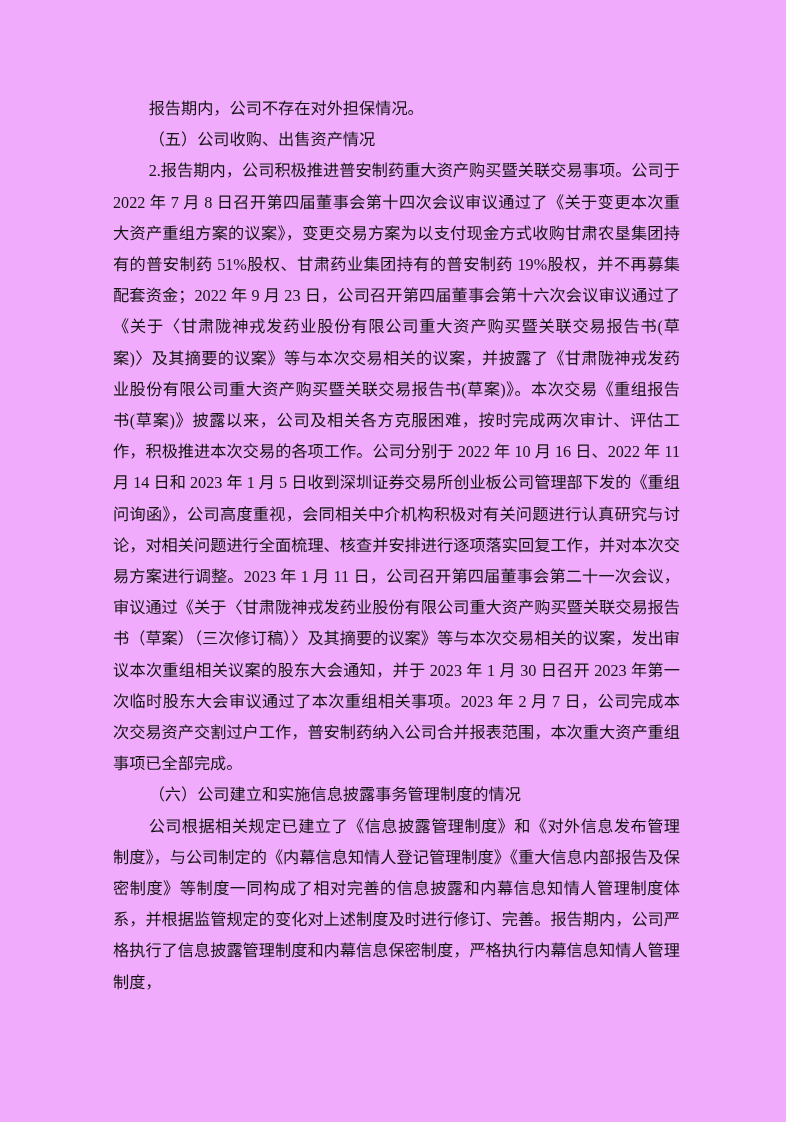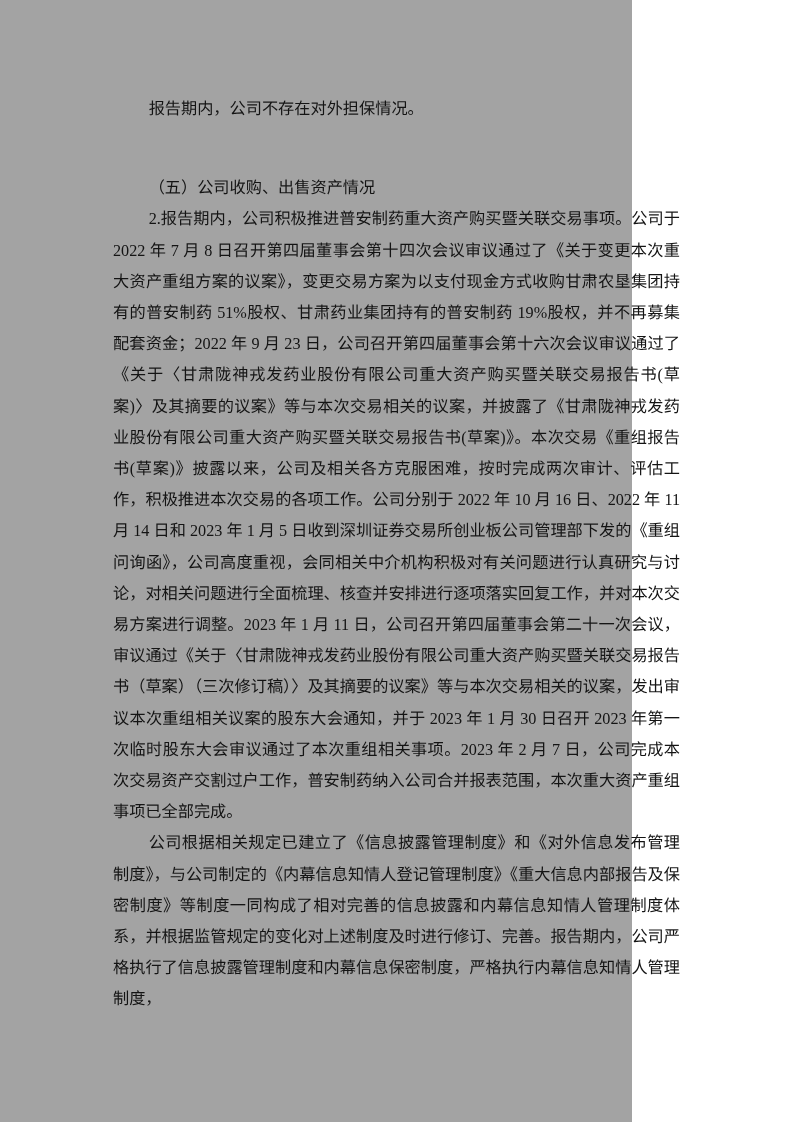--- a/index.html
+++ b/index.html
@@ -11,23 +11,23 @@
     height: 1122px;
     position: relative;
     overflow: hidden;
     background: #ffffff;
     font-family: "Liberation Serif", "DejaVu Serif", serif;
   }
   .page {
     position: absolute;
     left: 0;
     top: 0;
-    width: 632px;
+    width: 786px;
     height: 1122px;
-    background: #a3a3a3;
+    background: #f0abfc;
   }
   .text-block {
     position: absolute;
     left: 113px;
     top: 94px;
     width: 567px;
     color: #141414;
     font-size: 16.2px;
     line-height: 31.2px;
     letter-spacing: 0;
@@ -36,26 +36,26 @@
     margin: 0;
     padding: 0;
     text-align: justify;
     text-justify: inter-ideograph;
     text-indent: 2.2em;
     word-break: break-all;
     overflow-wrap: break-word;
   }
   .para.section-heading {
     font-weight: normal; 
-    margin-top: 48px;
   }
 </style>
 </head>
 <body style="background: rgb(255, 255, 255);">
 
 <div class="page">
   <div class="text-block" id="doc-body" style="color: rgb(20, 20, 20);">
       <p class="para body">报告期内，公司不存在对外担保情况。</p>
       <p class="para section-heading">（五）公司收购、出售资产情况</p>
       <p class="para list-item">2.报告期内，公司积极推进普安制药重大资产购买暨关联交易事项。公司于 2022 年 7 月 8 日召开第四届董事会第十四次会议审议通过了《关于变更本次重大资产重组方案的议案》，变更交易方案为以支付现金方式收购甘肃农垦集团持有的普安制药 51%股权、甘肃药业集团持有的普安制药 19%股权，并不再募集配套资金；2022 年 9 月 23 日，公司召开第四届董事会第十六次会议审议通过了《关于〈甘肃陇神戎发药业股份有限公司重大资产购买暨关联交易报告书(草案)〉及其摘要的议案》等与本次交易相关的议案，并披露了《甘肃陇神戎发药业股份有限公司重大资产购买暨关联交易报告书(草案)》。本次交易《重组报告书(草案)》披露以来，公司及相关各方克服困难，按时完成两次审计、评估工作，积极推进本次交易的各项工作。公司分别于 2022 年 10 月 16 日、2022 年 11 月 14 日和 2023 年 1 月 5 日收到深圳证券交易所创业板公司管理部下发的《重组问询函》，公司高度重视，会同相关中介机构积极对有关问题进行认真研究与讨论，对相关问题进行全面梳理、核查并安排进行逐项落实回复工作，并对本次交易方案进行调整。2023 年 1 月 11 日，公司召开第四届董事会第二十一次会议，审议通过《关于〈甘肃陇神戎发药业股份有限公司重大资产购买暨关联交易报告书（草案）（三次修订稿）〉及其摘要的议案》等与本次交易相关的议案，发出审议本次重组相关议案的股东大会通知，并于 2023 年 1 月 30 日召开 2023 年第一次临时股东大会审议通过了本次重组相关事项。2023 年 2 月 7 日，公司完成本次交易资产交割过户工作，普安制药纳入公司合并报表范围，本次重大资产重组事项已全部完成。</p>
+      <p class="para section-heading">（六）公司建立和实施信息披露事务管理制度的情况</p>
       <p class="para body">公司根据相关规定已建立了《信息披露管理制度》和《对外信息发布管理制度》，与公司制定的《内幕信息知情人登记管理制度》《重大信息内部报告及保密制度》等制度一同构成了相对完善的信息披露和内幕信息知情人管理制度体系，并根据监管规定的变化对上述制度及时进行修订、完善。报告期内，公司严格执行了信息披露管理制度和内幕信息保密制度，严格执行内幕信息知情人管理制度，</p>
     </div>
 </div>
 
 </body></html>

